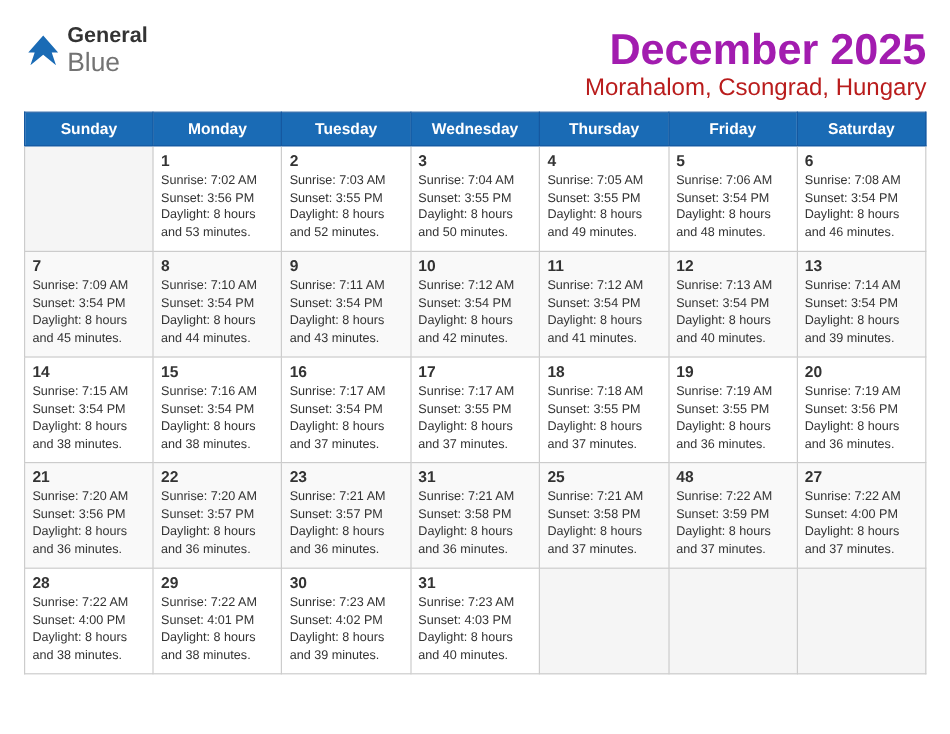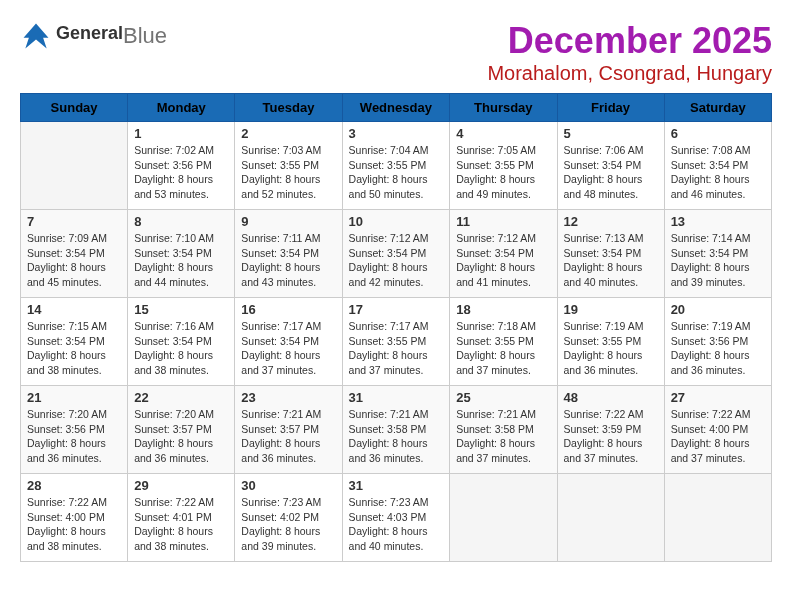--- a/index.html
+++ b/index.html
@@ -16,21 +16,21 @@
       align-items: flex-start;
       margin-bottom: 8px;
     }
     .logo {
       display: flex;
       align-items: center;
       gap: 4px;
     }
     .logo-text {
       display: flex;
-      flex-direction: row;
+      flex-direction: column;
       line-height: 1.1;
     }
     .logo-icon {
       width: 32px;
       height: 32px;
     }
     .title-section {
       text-align: right;
     }
     .month-title {
@@ -42,21 +42,21 @@
       font-size: 20px;
       color: #b91c1c;
     }
     .calendar-table {
       width: 100%;
       border-collapse: collapse;
       border: 1px solid #ccc;
     }
     .calendar-table th {
       background-color: #1a6bb5;
-      color: #000000;
+      color: #ffffff;
       text-align: center;
       padding: 6px 4px;
       font-size: 13px;
       border: 1px solid #1558a0;
     }
     .calendar-table td {
       border: 1px solid #ccc;
       vertical-align: top;
       padding: 4px 6px;
       width: 108px;

